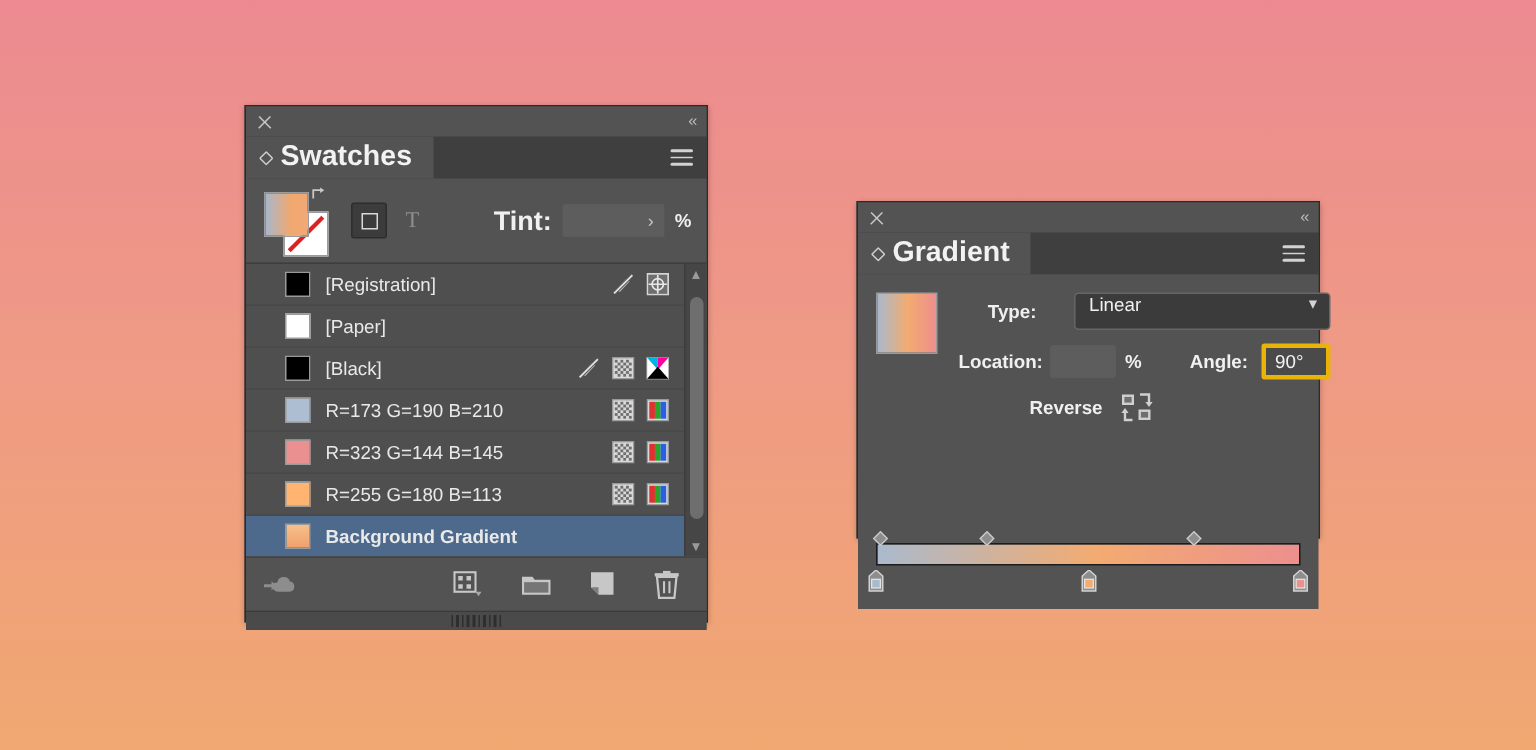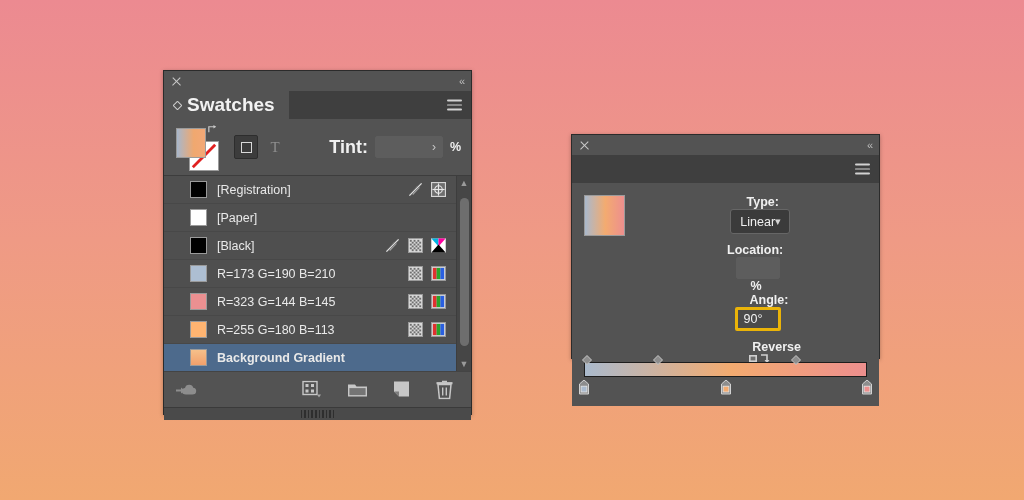--- a/index.html
+++ b/index.html
@@ -233,34 +233,34 @@
   .gr-body { padding: 0; position: relative; height: 100%; }
   .gr-top { display: flex; padding: 12px 12px 0 12px; }
   .gr-preview {
     width: 41px; height: 41px;
     background: linear-gradient(90deg, #a9b9cd 0%, #f3ab70 52%, #ed8f8e 100%);
     border: 1px solid #9b9b9b;
     flex: 0 0 auto;
     cursor: pointer;
   }
   .gr-fields { flex: 1 1 auto; margin-left: 14px; }
-  .gr-row { display: flex; align-items: center; margin-bottom: 9px; flex-direction: column; }
+  .gr-row { display: flex; align-items: center; margin-bottom: 9px; }
   .gr-label {
     color: #f0f0f0; font-size: 12.5px; font-weight: bold;
     text-align: right;
     white-space: nowrap;
   }
   .gr-select {
     flex: 1 1 auto;
     height: 25px;
     background: #3b3b3b;
     border: 1px solid #666;
     border-radius: 3px;
-    margin-left: 14px;
-    display: flex; align-items: center; justify-content: space-between;
+    margin-left: 25px;
+    display: flex; justify-content: space-between;
     padding: 0 8px 0 9px;
     color: #f0f0f0; font-size: 12.5px;
     cursor: pointer;
   }
   .chev-down { color: #d4d4d4; font-size: 11px; }
   .gr-input {
     width: 44px; height: 22px;
     background: #5d5d5d; border: 1px solid #5d5d5d; border-radius: 2px;
     margin-left: 9px;
     cursor: text;
@@ -609,20 +609,24 @@
 </div>
 
 <div class="panel" id="gradient-panel">
 
   <div class="panel-topbar">
     <div class="close-x"></div>
     <div class="collapse-chevs">«</div>
   </div>
 
   <div class="tabstrip">
+    <div class="tab">
+      <span class="diamond"></span>
+      <span>Gradient</span>
+    </div>
     <div class="hamburger">
         <i></i>
         <i></i>
         <i></i>
       </div>
   </div>
 
   <div class="panel-body gr-body">
 
     <div class="gr-top">

